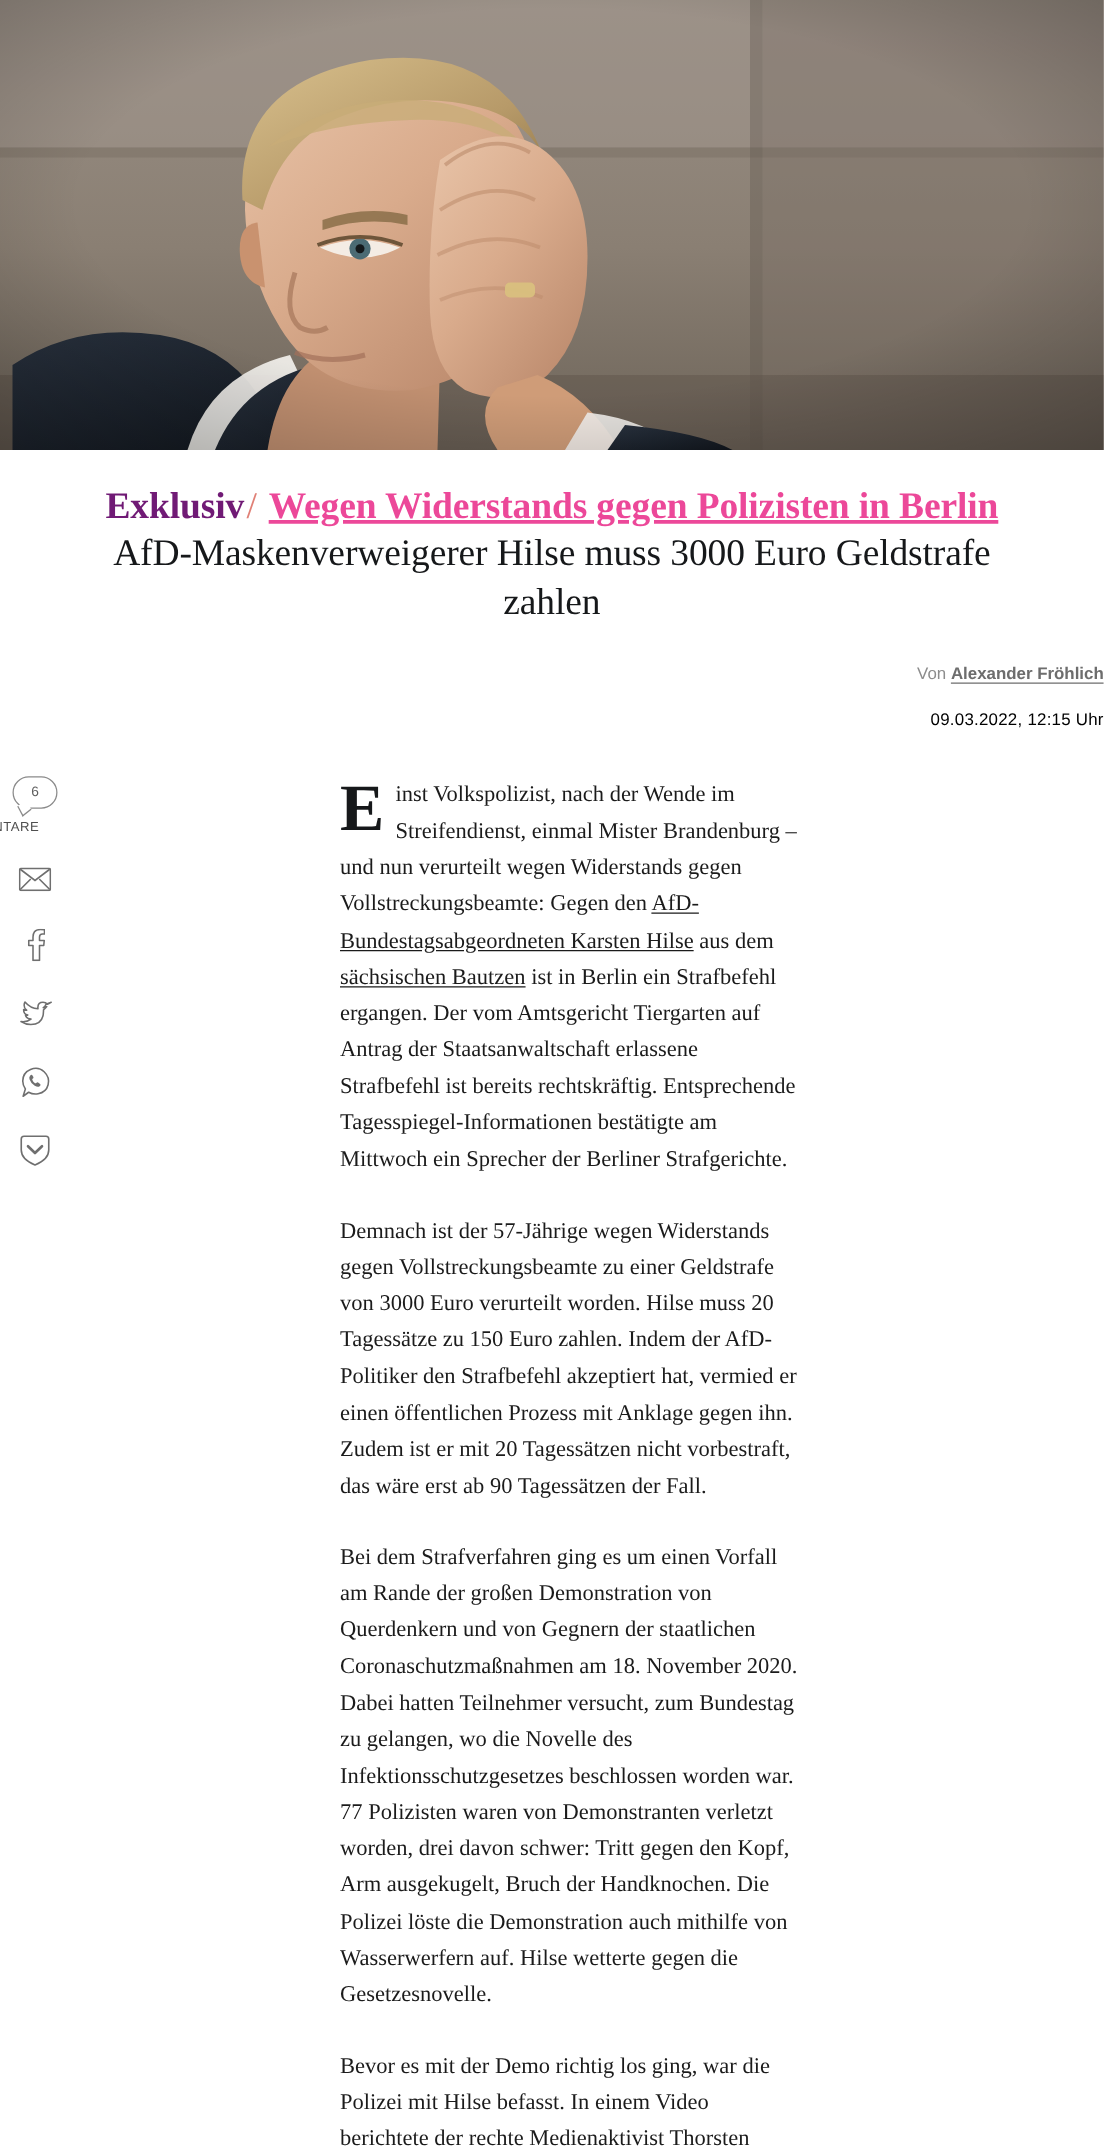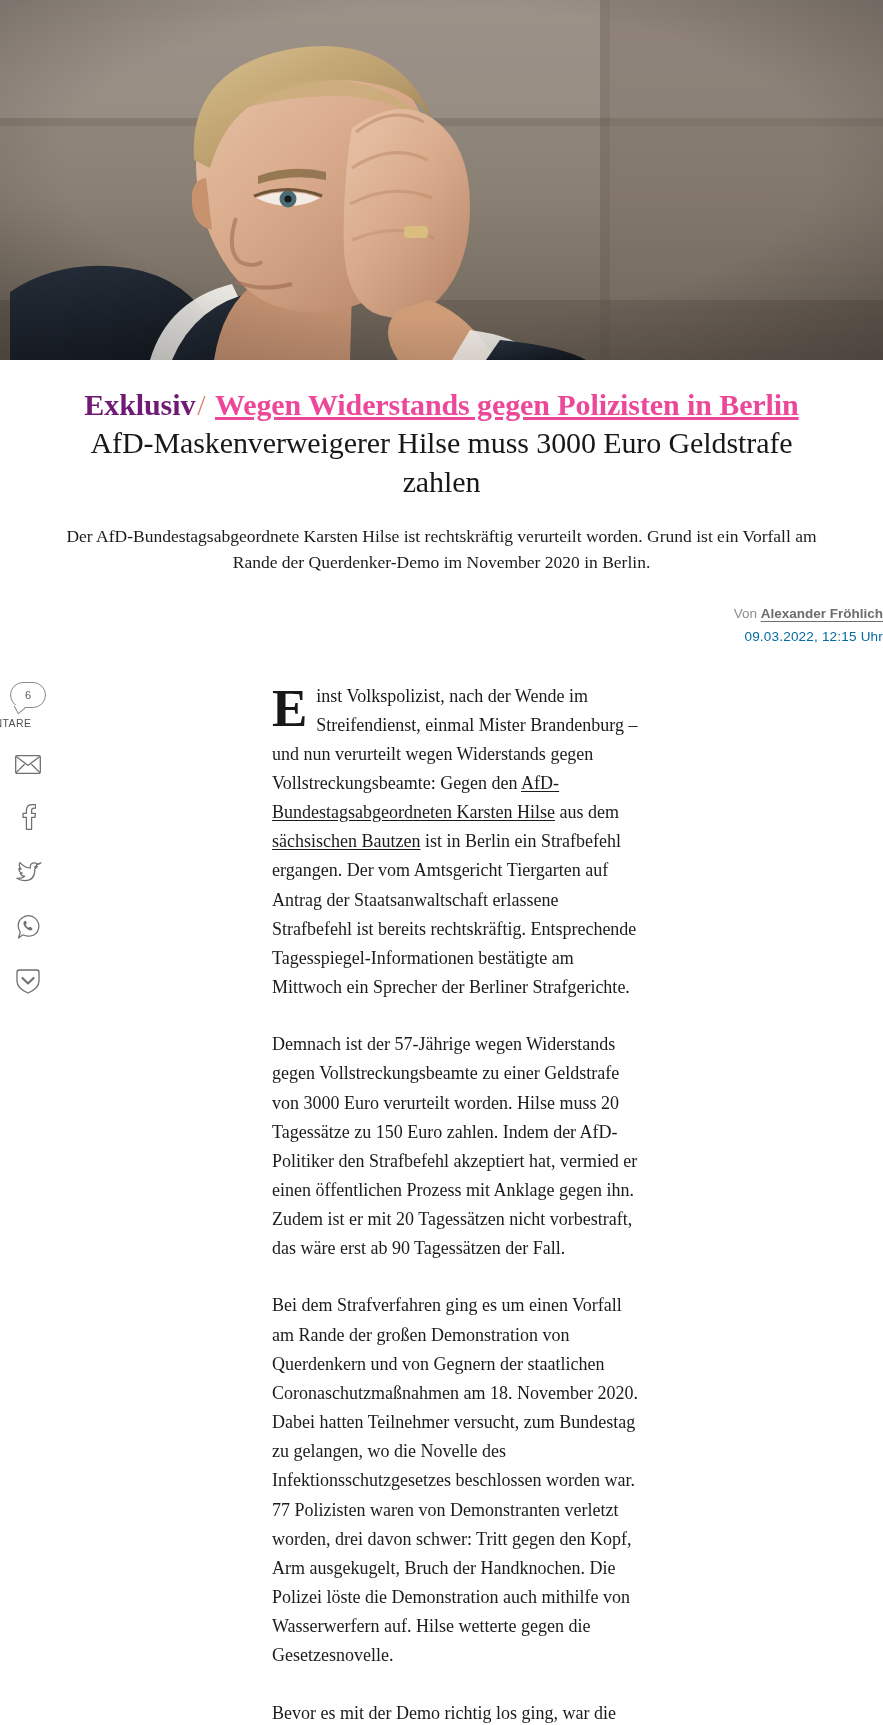--- a/index.html
+++ b/index.html
@@ -78,23 +78,23 @@
     color:#8d8d8d;
   }
   .byline .author{
     color:#6d6d6d;
     font-weight:700;
     text-decoration:underline;
     text-underline-offset:3px;
   }
   .byline .date{
     display:block;
-    color:#0369a1;
+    color:#000000;
     font-weight:400;
-    margin-top:2px;
+    margin-top:16px;
     letter-spacing:.2px;
   }
 
   
   .body-area{
     position:relative;
     margin-top:34px;
     padding-bottom:10px;
   }
 
@@ -252,21 +252,20 @@
       <path d="M500 340 Q560 346 586 360 L486 360 Z" fill="url(#suitG)"></path>
 
       <rect x="0" y="0" width="883" height="360" fill="url(#vig)"></rect>
     </svg>
   </div>
 
   <div class="headline-wrap">
     <h1 class="headline"><span class="kicker">Exklusiv</span><span class="slash">/</span> <span class="lead">Wegen Widerstands gegen Polizisten in Berlin</span> <span class="rest">AfD-Maskenverweigerer Hilse muss 3000 Euro Geldstrafe zahlen</span></h1>
   </div>
 
-  <p class="teaser">Der AfD-Bundestagsabgeordnete Karsten Hilse ist rechtskräftig verurteilt worden. Grund ist ein Vorfall am Rande der Querdenker-Demo im November 2020 in Berlin.</p>
 
   <div class="byline">
     <span>Von</span>
     <span class="author">Alexander Fröhlich</span>
     <span class="date">09.03.2022, 12:15 Uhr</span>
   </div>
 
   <div class="body-area">
 
     <div class="share-rail">

